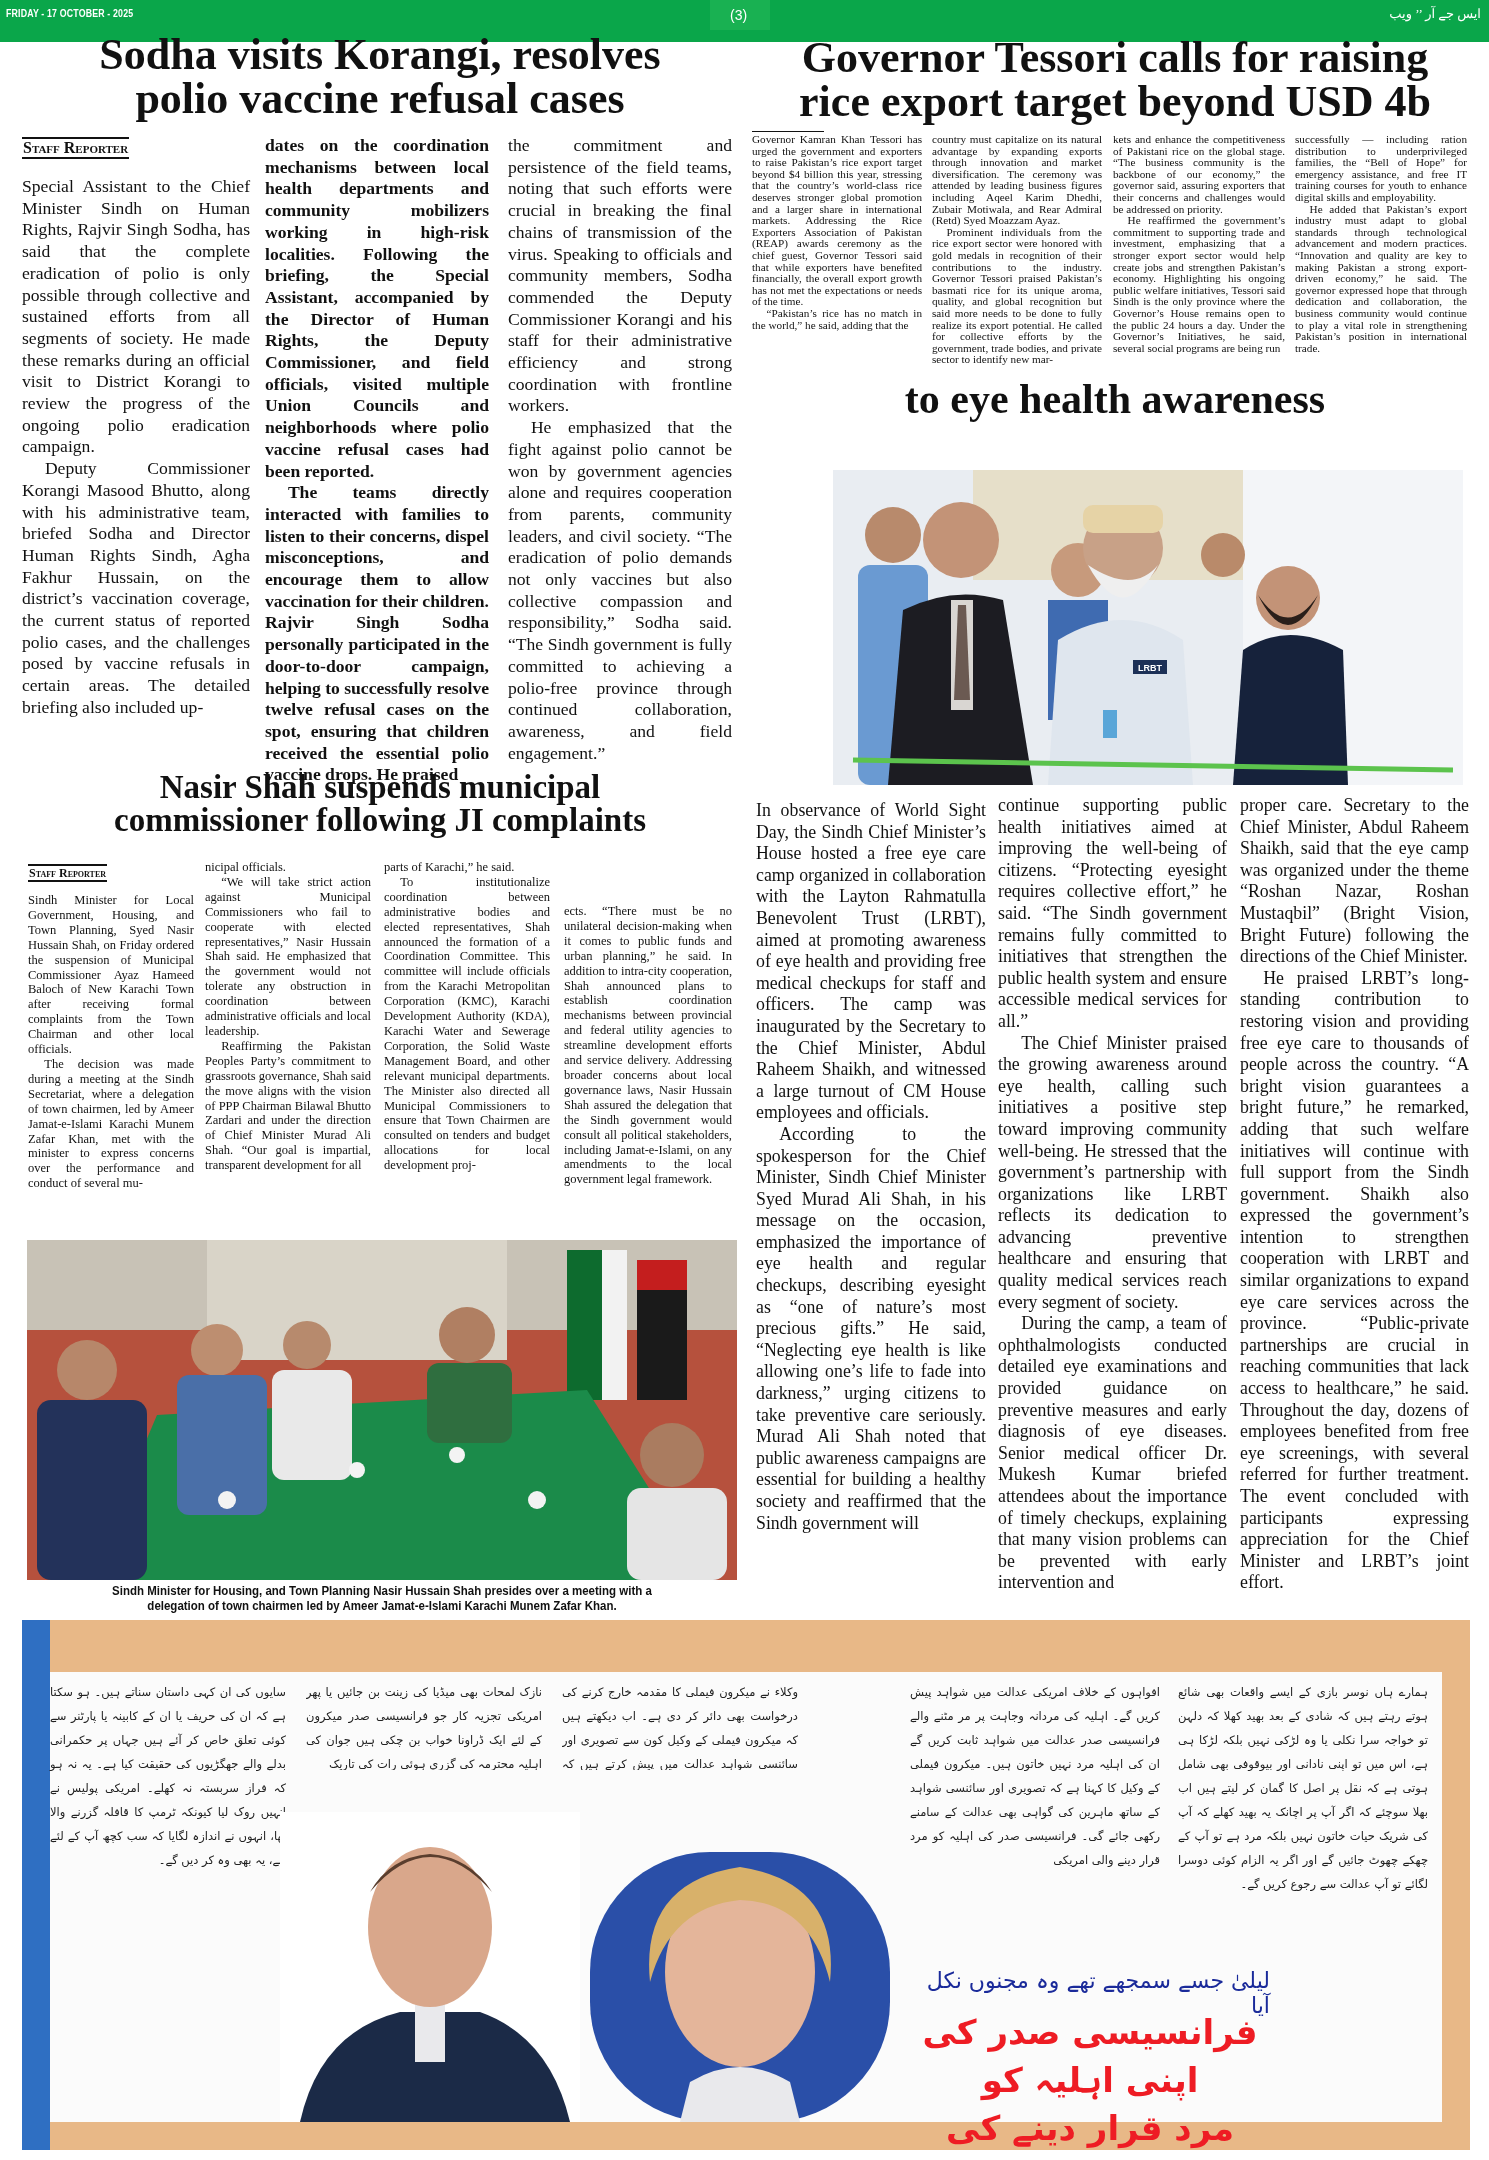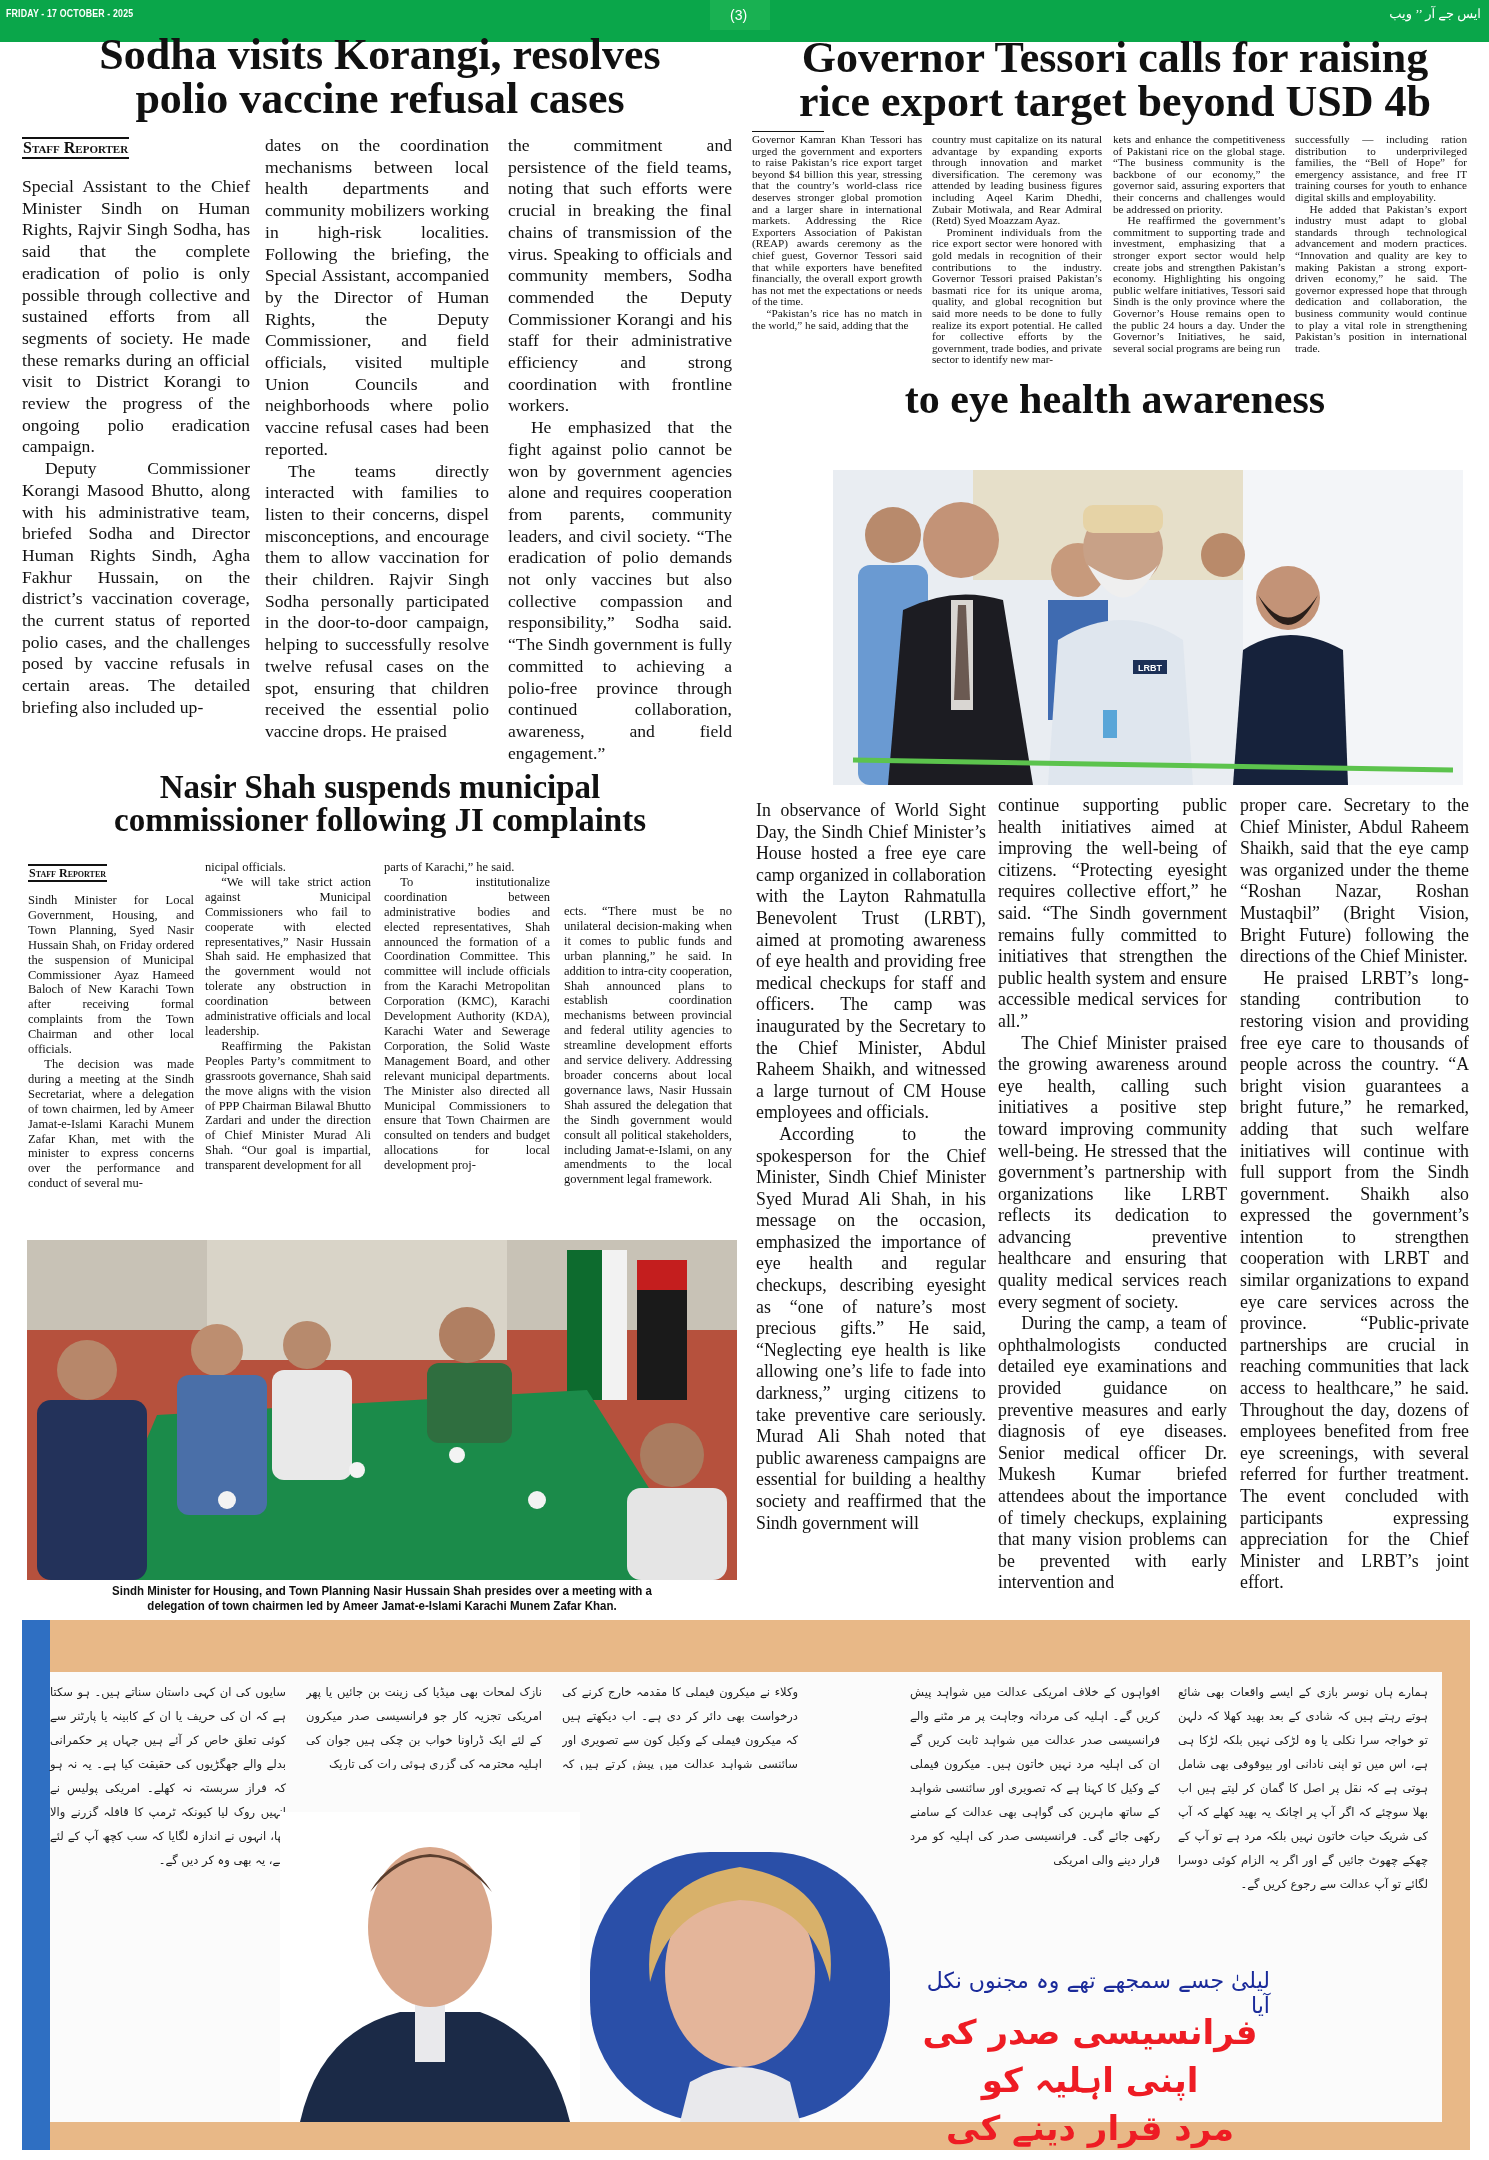--- a/index.html
+++ b/index.html
@@ -46,21 +46,21 @@
 <div class="headline" style="left:20px; top:33px; width:720px; font-size:44px;">
   <div>Sodha visits Korangi, resolves</div>
   <div>polio vaccine refusal cases</div>
 </div>
 <div class="byline" style="left:22px; top:137px;">Staff Reporter</div>
 
 <div class="col c-lg" style="left:22px; top:176px; width:228px;">
   <p class="first">Special Assistant to the Chief Minister Sindh on Human Rights, Rajvir Singh Sodha, has said that the complete eradication of polio is only possible through collective and sustained efforts from all segments of society. He made these remarks during an official visit to District Korangi to review the progress of the ongoing polio eradication campaign.</p>
   <p>Deputy Commissioner Korangi Masood Bhutto, along with his administrative team, briefed Sodha and Director Human Rights Sindh, Agha Fakhur Hussain, on the district’s vaccination coverage, the current status of reported polio cases, and the challenges posed by vaccine refusals in certain areas. The detailed briefing also included up-</p>
 </div>
-<div class="col c-lg" style="left:265px; top:135px; width:224px;">
+<div class="col c-lg" style="left:265px; top:135px; width:224px;font-weight:bold;">
   <p class="first">dates on the coordination mechanisms between local health departments and community mobilizers working in high-risk localities. Following the briefing, the Special Assistant, accompanied by the Director of Human Rights, the Deputy Commissioner, and field officials, visited multiple Union Councils and neighborhoods where polio vaccine refusal cases had been reported.</p>
   <p>The teams directly interacted with families to listen to their concerns, dispel misconceptions, and encourage them to allow vaccination for their children. Rajvir Singh Sodha personally participated in the door-to-door campaign, helping to successfully resolve twelve refusal cases on the spot, ensuring that children received the essential polio vaccine drops. He praised</p>
 </div>
 <div class="col c-lg" style="left:508px; top:135px; width:224px;">
   <p class="first">the commitment and persistence of the field teams, noting that such efforts were crucial in breaking the final chains of transmission of the virus. Speaking to officials and community members, Sodha commended the Deputy Commissioner Korangi and his staff for their administrative efficiency and strong coordination with frontline workers.</p>
   <p>He emphasized that the fight against polio cannot be won by government agencies alone and requires cooperation from parents, community leaders, and civil society. “The eradication of polio demands not only vaccines but also collective compassion and responsibility,” Sodha said. “The Sindh government is fully committed to achieving a polio-free province through continued collaboration, awareness, and field engagement.”</p>
 </div>
 
 <div class="headline" style="left:755px; top:36px; width:720px; font-size:44px;">
   <div>Governor Tessori calls for raising</div>

